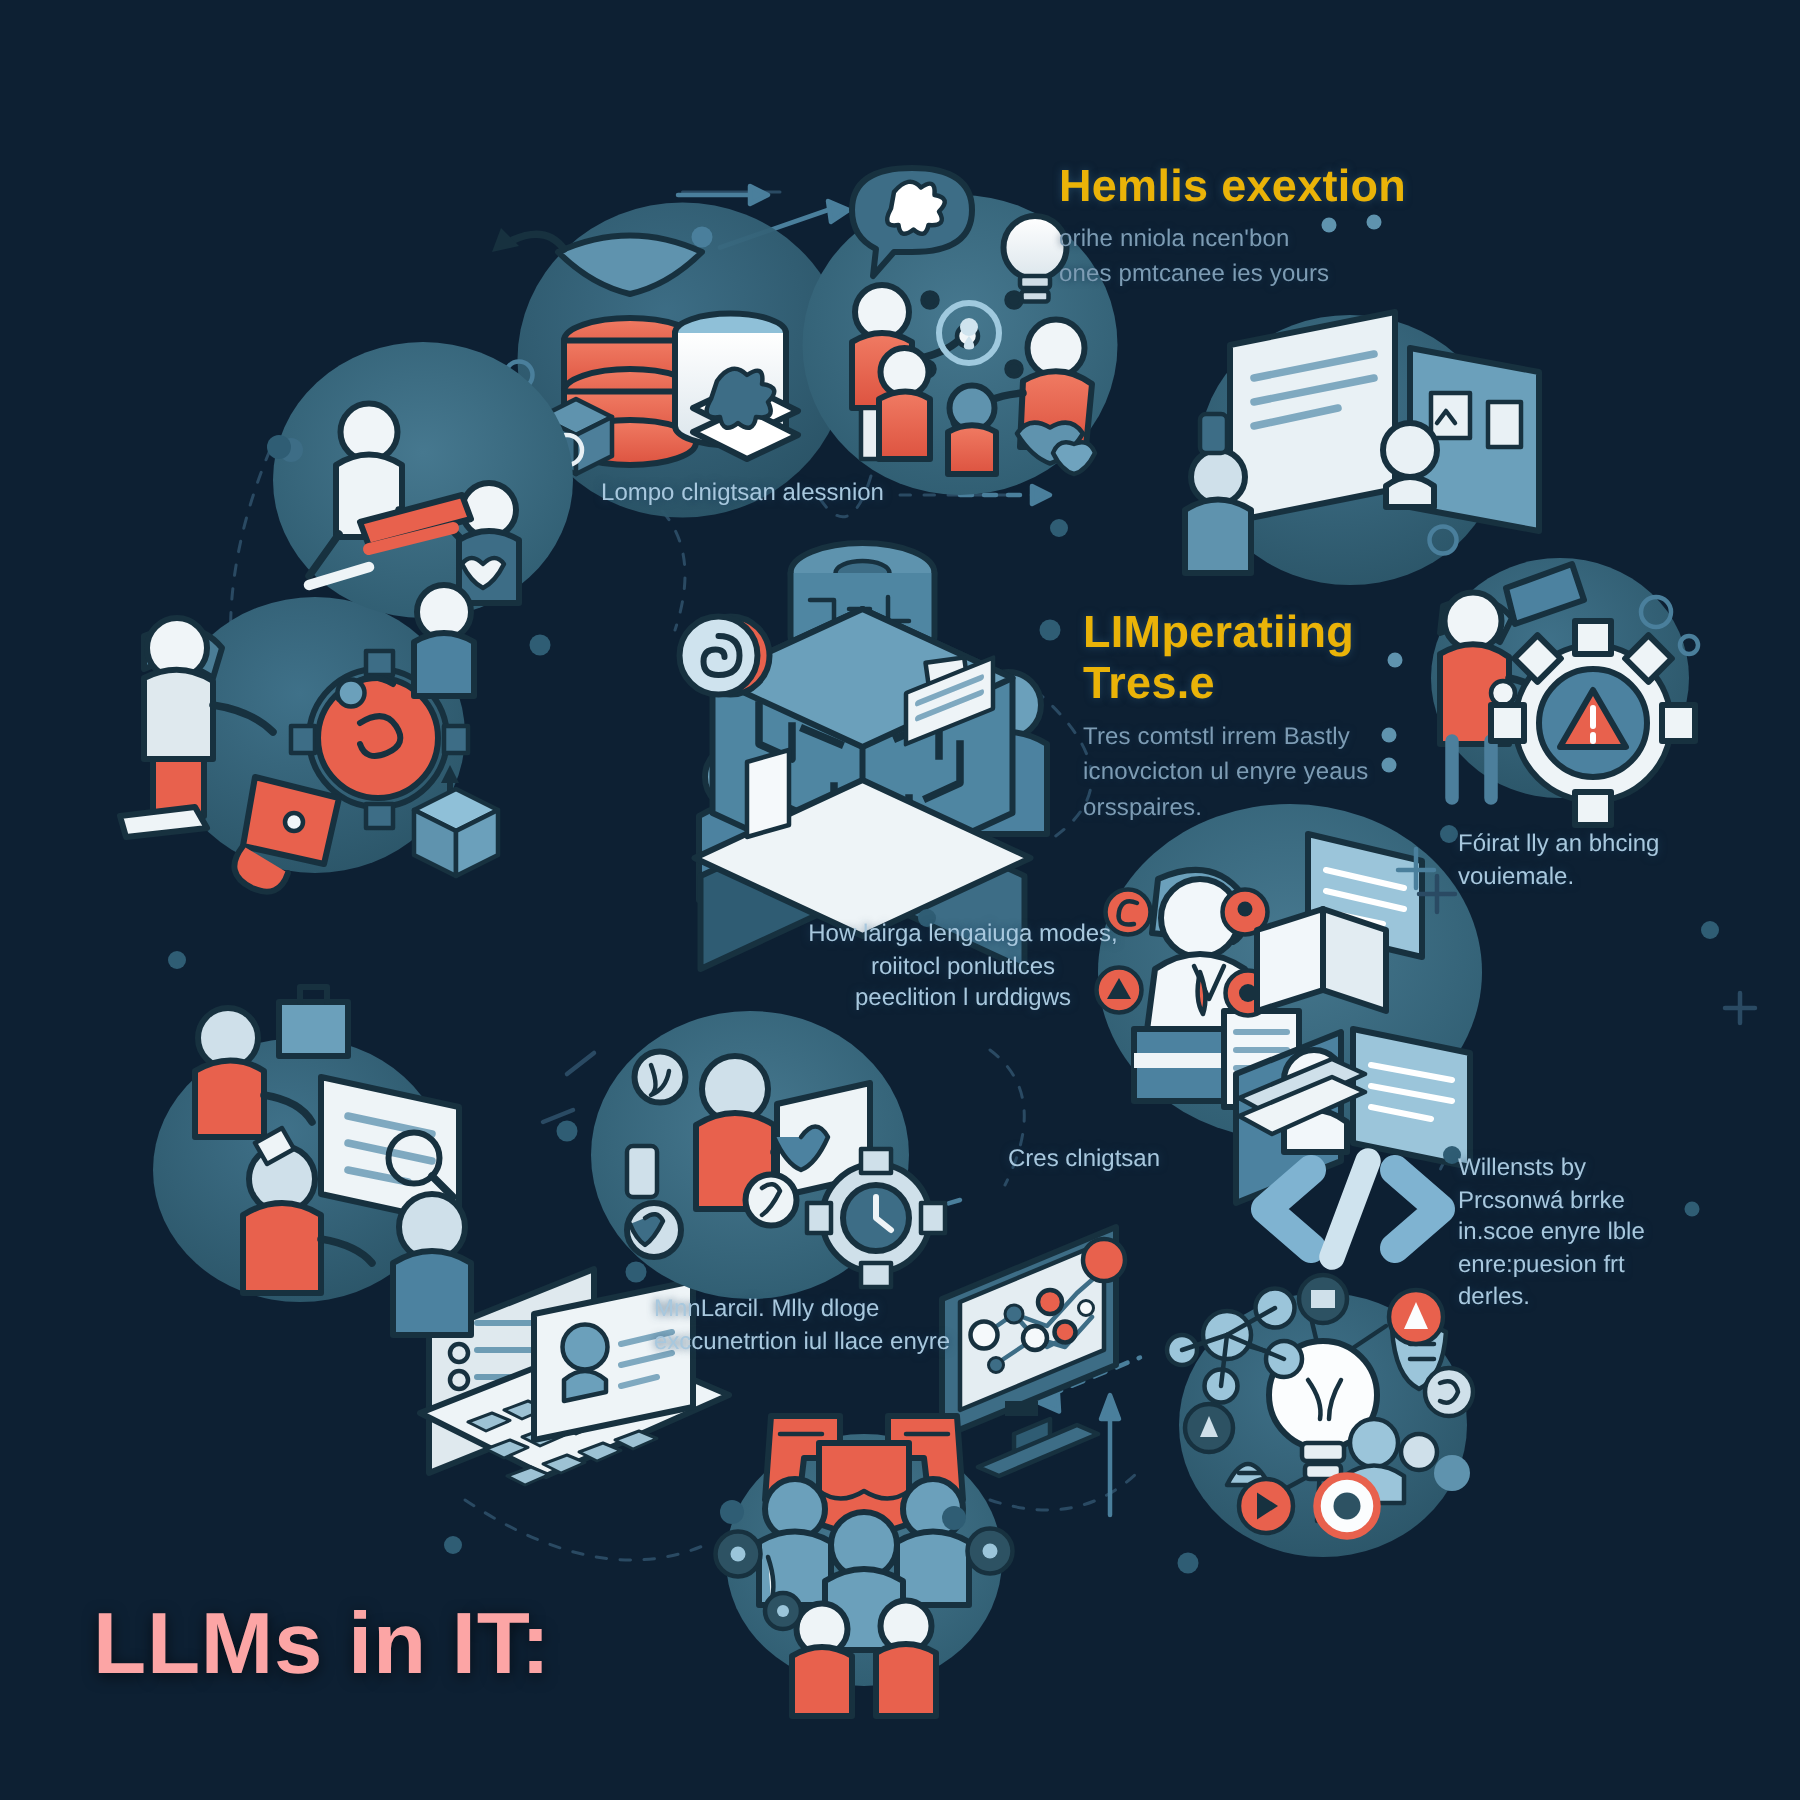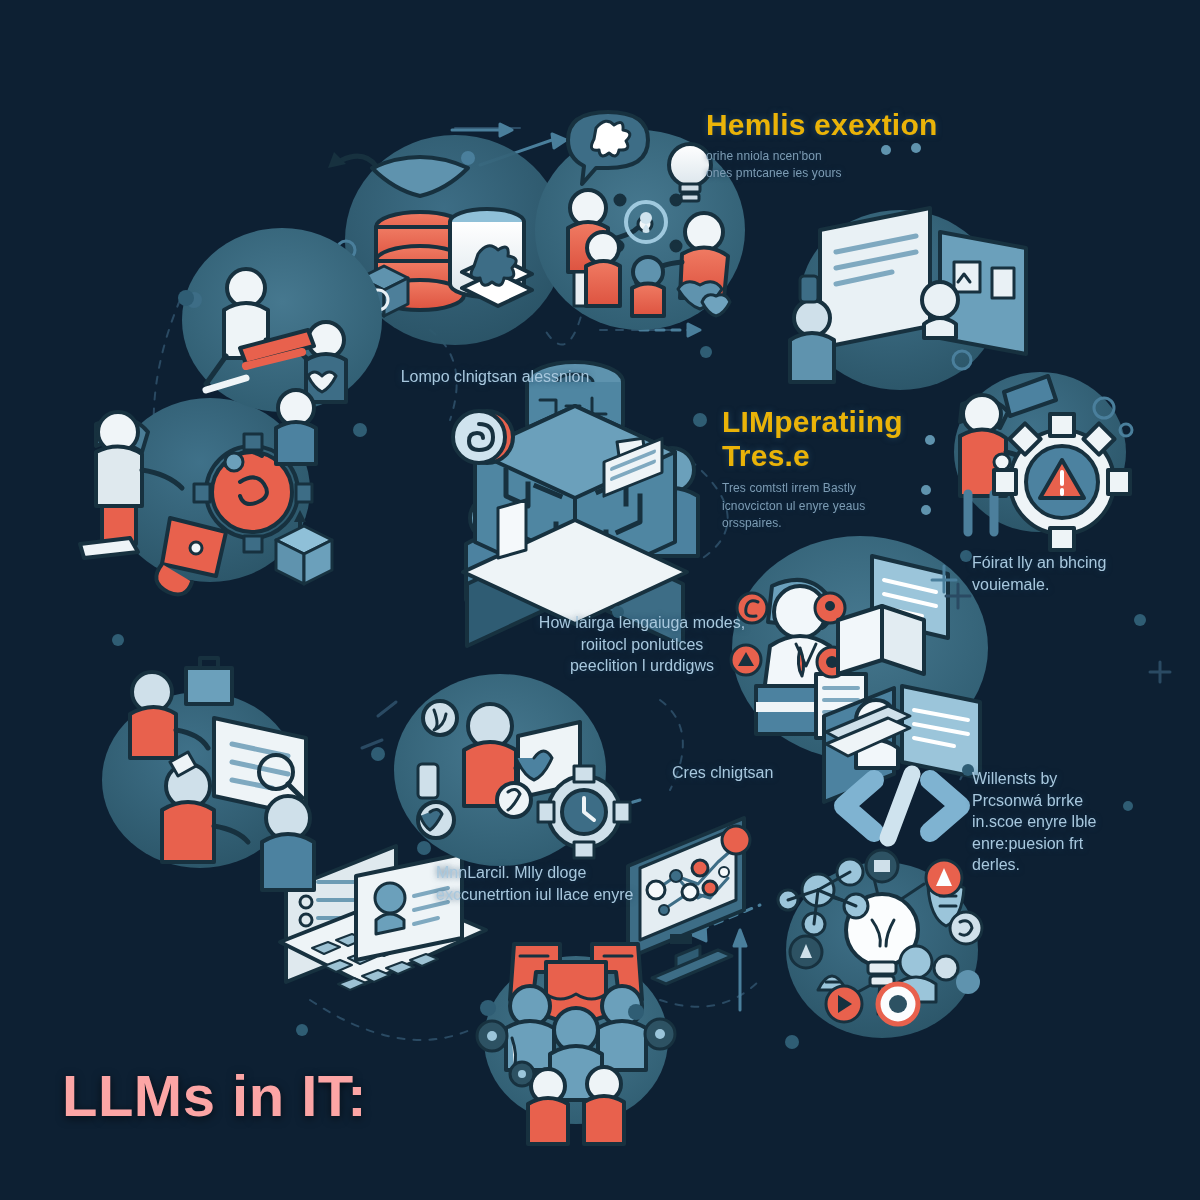--- a/index.html
+++ b/index.html
@@ -15,39 +15,39 @@
   svg.layer{overflow:visible;}
 
   
   .txt{position:absolute;color:#9fc4dd;}
   .hd{
     font-size:30px;font-weight:700;color:#eab308;
     letter-spacing:.2px;line-height:1.12;
     text-shadow:0 0 6px rgba(40,80,110,.75);
   }
   .sub{
-    font-size:12px;line-height:1.45;color:#7d9cb4;
+    font-size:16px;line-height:1.45;color:#7d9cb4;
     letter-spacing:.1px;
     text-shadow:0 0 5px rgba(25,55,80,.8);
     filter:blur(.25px);
   }
   .cap{
     font-size:16px;color:#a8c8de;line-height:1.35;
     text-shadow:0 0 6px rgba(30,65,95,.8);
     filter:blur(.2px);
   }
   .cap.center{text-align:center;}
 
   #t-hallucination{left:706px;top:108px;width:260px;}
   #t-hallucination .sub{margin-top:6px;}
 
   #t-operating{left:722px;top:405px;width:210px;}
   #t-operating .sub{margin-top:8px;}
 
-  #t-datasets{left:380px;top:318px;width:230px;margin-top:48px;}
+  #t-datasets{left:380px;top:318px;width:230px;}
   #t-llm-desc{left:527px;top:612px;width:230px;}
   #t-future{left:972px;top:552px;width:190px;}
   #t-benefits{left:972px;top:768px;width:190px;}
   #t-code{left:672px;top:762px;width:190px;}
   #t-knowledge{left:436px;top:862px;width:220px;}
 
   .title{
     position:absolute;left:62px;top:1062px;
     font-size:58px;font-weight:700;color:#fca5a5;
     letter-spacing:.5px;

